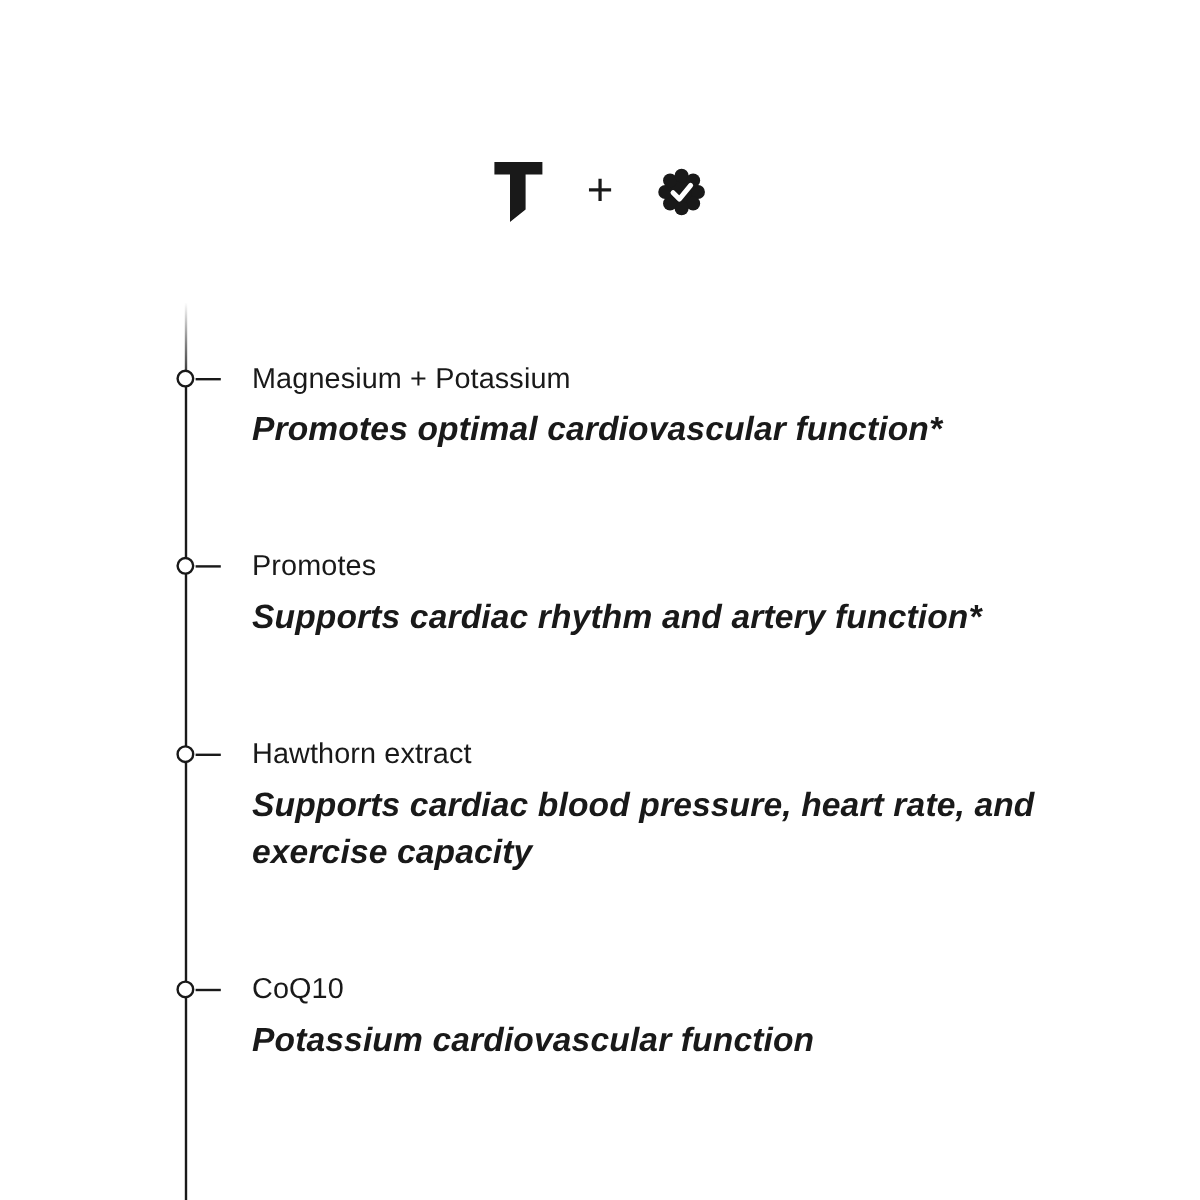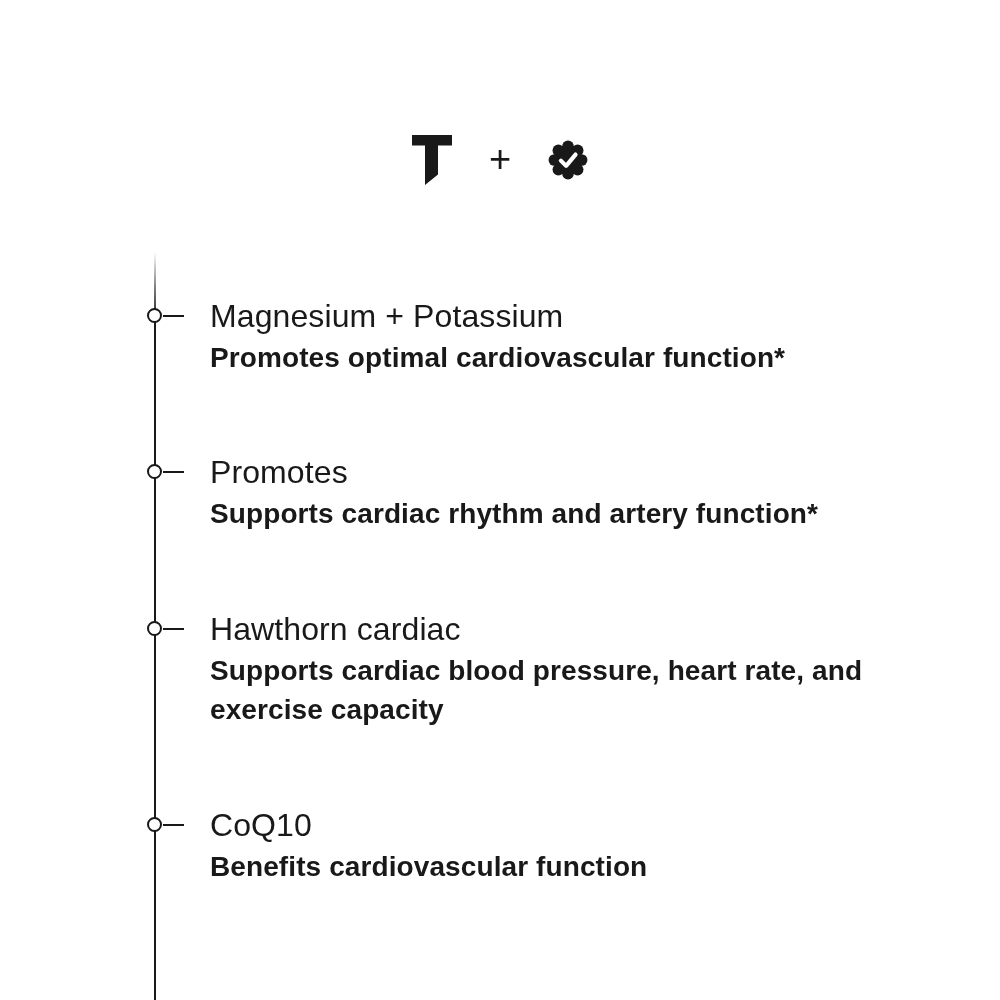--- a/index.html
+++ b/index.html
@@ -67,35 +67,36 @@
     top: -1px;
     width: 21px;
     height: 2px;
     background: #191919;
   }
 
   .item-title {
     position: absolute;
     left: 210px;
     top: -20px;
-    font-size: 32px;
+    font-size: 24px;
     line-height: 40px;
     font-weight: 400;
     letter-spacing: 0.1px;
     white-space: nowrap;
   }
   .item-desc {
     position: absolute;
     left: 210px;
     top: 22px;
     font-size: 28px;
     line-height: 39px;
     font-weight: 700;
     letter-spacing: 0.1px;
     max-width: 700px;
+    font-style: italic;
   }
 
   
   .item-1 { top: 316px; }
   .item-2 { top: 472px; }
   .item-3 { top: 629px; }
   .item-4 { top: 825px; }
 </style>
 </head>
 <body>
@@ -139,24 +140,24 @@
   <div class="item item-2">
     <span class="marker-circle"></span>
     <span class="marker-tick"></span>
     <div class="item-title">Promotes</div>
     <div class="item-desc">Supports cardiac rhythm and artery function*</div>
   </div>
 
   <div class="item item-3">
     <span class="marker-circle"></span>
     <span class="marker-tick"></span>
-    <div class="item-title">Hawthorn cardiac</div>
+    <div class="item-title">Hawthorn extract</div>
     <div class="item-desc">Supports cardiac blood pressure, heart rate, and exercise capacity</div>
   </div>
 
   <div class="item item-4">
     <span class="marker-circle"></span>
     <span class="marker-tick"></span>
     <div class="item-title">CoQ10</div>
-    <div class="item-desc">Benefits cardiovascular function</div>
+    <div class="item-desc">Potassium cardiovascular function</div>
   </div>
 
 </div>
 
 </body></html>

